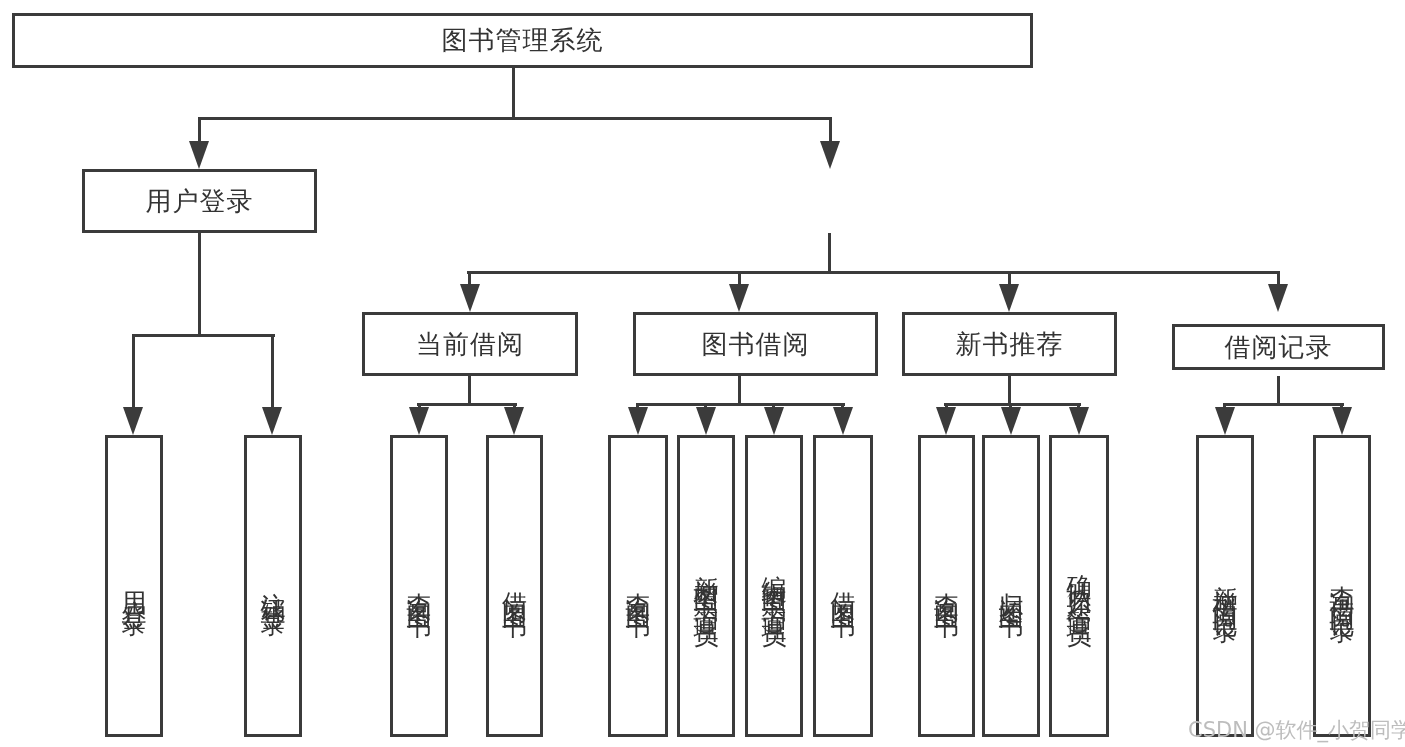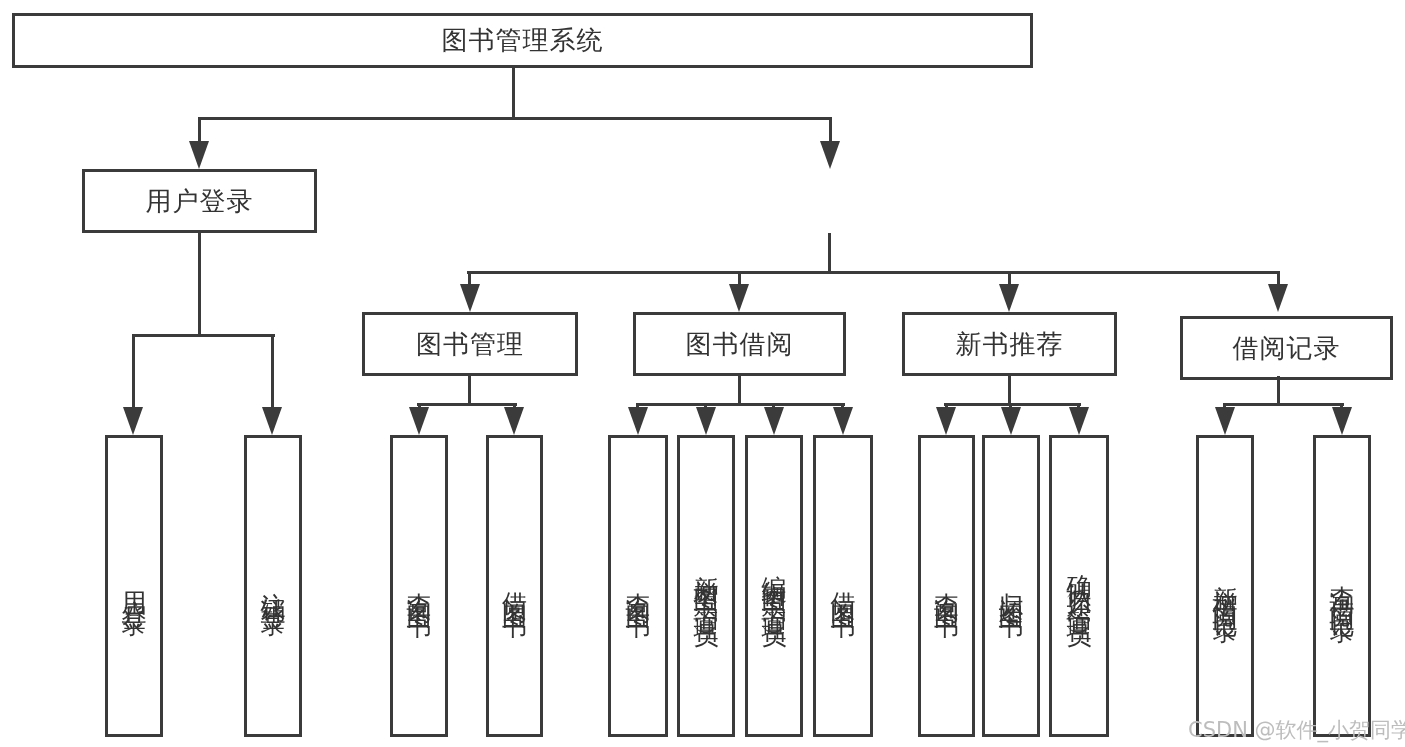--- a/index.html
+++ b/index.html
@@ -75,24 +75,24 @@
   <div class="hline" style="left:467px; top:271px; width:813px;"></div>
   <div class="vline" style="left:468px; top:271px; height:17px;"></div>
   <div class="vline" style="left:738px; top:271px; height:17px;"></div>
   <div class="vline" style="left:1008px; top:271px; height:17px;"></div>
   <div class="vline" style="left:1277px; top:271px; height:17px;"></div>
   <div class="arrow" style="left:460px; top:284px;"></div>
   <div class="arrow" style="left:729px; top:284px;"></div>
   <div class="arrow" style="left:999px; top:284px;"></div>
   <div class="arrow" style="left:1268px; top:284px;"></div>
 
-  <div class="box" style="left:362px; top:312px; width:216px; height:64px;">图书管理</div>
-  <div class="box" style="left:633px; top:312px; width:213px; height:64px;">图书借阅</div>
+  <div class="box" style="left:362px; top:312px; width:216px; height:64px;">当前借阅</div>
+  <div class="box" style="left:633px; top:312px; width:245px; height:64px;">图书借阅</div>
   <div class="box" style="left:902px; top:312px; width:215px; height:64px;">新书推荐</div>
-  <div class="box" style="left:1172px; top:316px; width:213px; height:64px;margin-left:8px;">借阅记录</div>
+  <div class="box" style="left:1172px; top:324px; width:213px; height:46px;">借阅记录</div>
 
   <div class="vline" style="left:468px; top:376px; height:30px;"></div>
   <div class="hline" style="left:417px; top:403px; width:100px;"></div>
   <div class="vline" style="left:418px; top:403px; height:7px;"></div>
   <div class="vline" style="left:513px; top:403px; height:7px;"></div>
   <div class="arrow" style="left:409px; top:407px;"></div>
   <div class="arrow" style="left:504px; top:407px;"></div>
 
   <div class="vline" style="left:738px; top:376px; height:30px;"></div>
   <div class="hline" style="left:636px; top:403px; width:209px;"></div>

